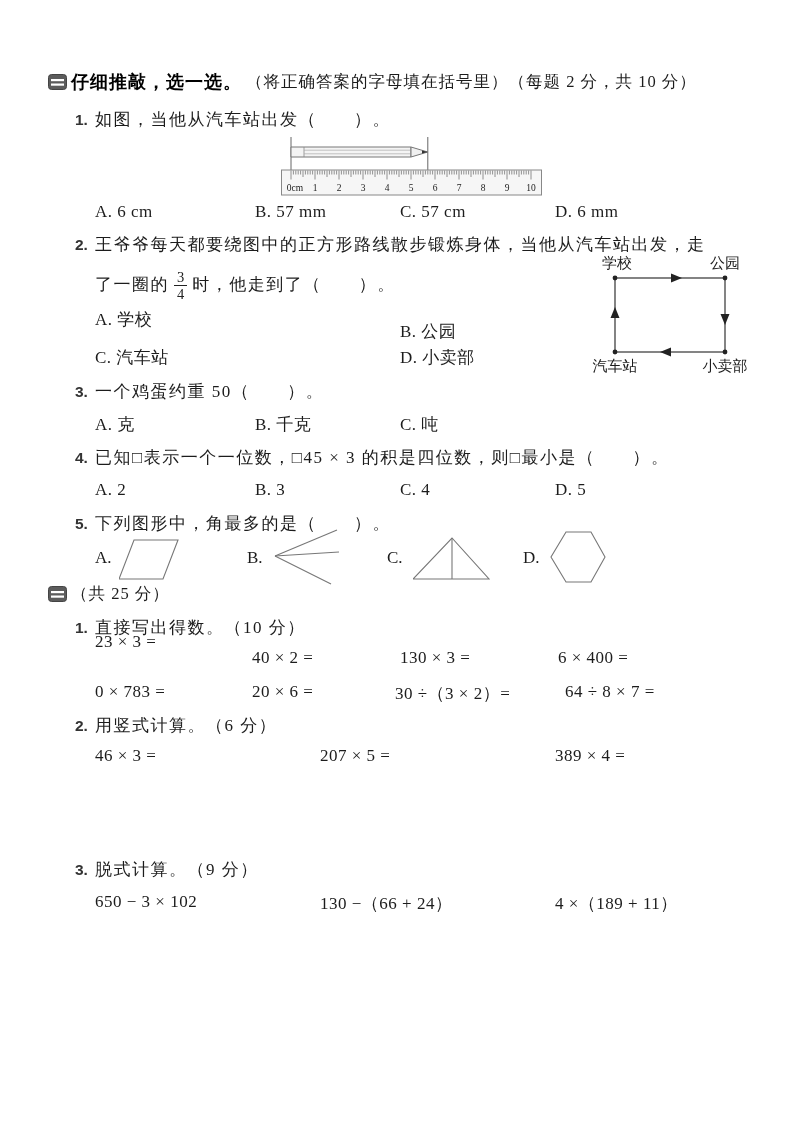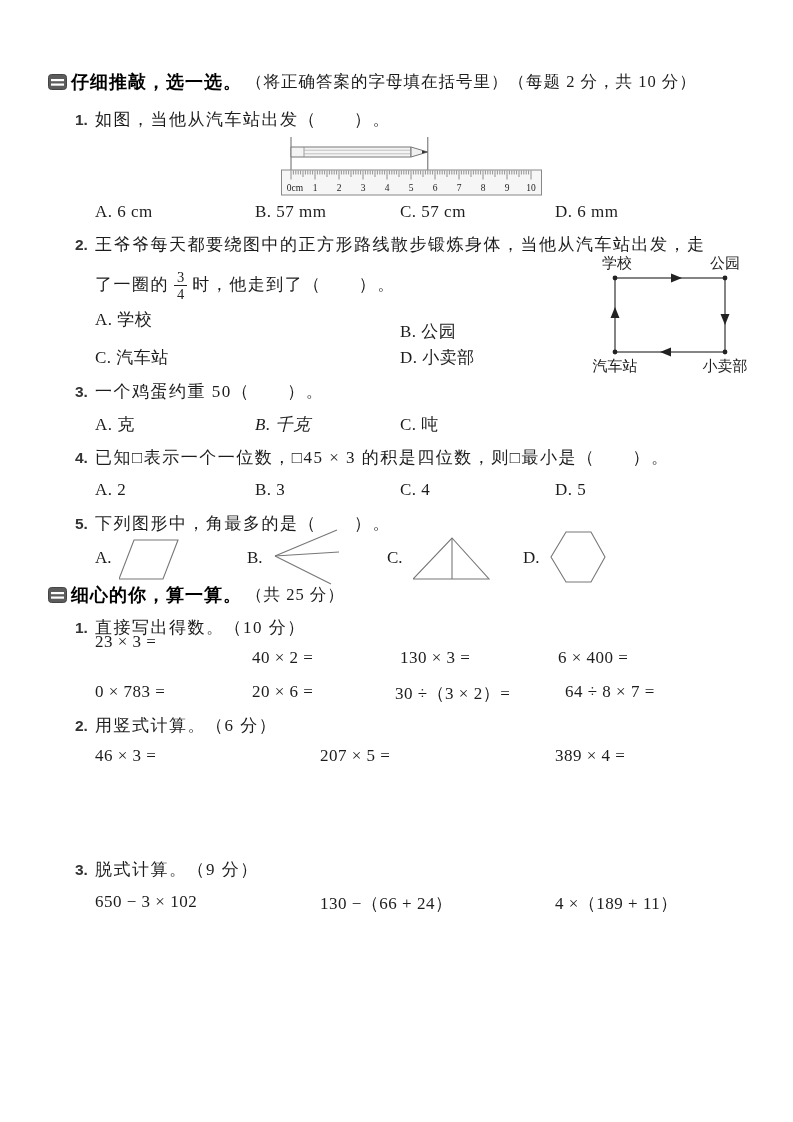--- a/index.html
+++ b/index.html
@@ -221,21 +221,21 @@
     <span class="abs opt" style="left:95px;top:346px;">C. 汽车站</span>
     <span class="abs opt" style="left:400px;top:346px;">D. 小卖部</span>
   </div>
 
   <div class="abs qline" style="left:75px;top:380px;">
     <span class="qnum">3.</span>
     <span class="qtext">一个鸡蛋约重 50（　　）。</span>
   </div>
   <div>
     <span class="abs opt" style="left:95px;top:413px;">A. 克</span>
-    <span class="abs opt" style="left:255px;top:413px;font-style:italic;">B. 千克</span>
+    <span class="abs opt" style="left:255px;top:413px;">B. 千克</span>
     <span class="abs opt" style="left:400px;top:413px;">C. 吨</span>
   </div>
 
   <div class="abs qline" style="left:75px;top:446px;">
     <span class="qnum">4.</span>
     <span class="qtext">已知□表示一个一位数，□45 × 3 的积是四位数，则□最小是（　　）。</span>
   </div>
   <div>
     <span class="abs opt" style="left:95px;top:480px;">A. 2</span>
     <span class="abs opt" style="left:255px;top:480px;">B. 3</span>
@@ -268,21 +268,20 @@
       <polygon points="17,2 42,2 56,27 42,52 17,52 2,27" fill="none" stroke="#777" stroke-width="1.1"></polygon>
     </svg>
   </div>
 
   <div class="abs sec-header" style="left:48px;top:583px;">
     <svg width="19" height="16" viewBox="0 0 19 16">
       <rect x="0.5" y="0.5" width="18" height="15" rx="3" fill="#5c5c5c" stroke="#444"></rect>
       <rect x="3" y="5" width="13" height="2.2" fill="#ffffff"></rect>
       <rect x="3" y="9.5" width="13" height="2.2" fill="#ffffff"></rect>
     </svg>
-    <span class="sec-title">细心的你，算一算。</span>
     <span class="sec-sub">（共 25 分）</span>
   </div>
 
   <div class="abs qline" style="left:75px;top:616px;">
     <span class="qnum">1.</span>
     <span class="qtext">直接写出得数。（10 分）</span>
   </div>
   <div>
     <span class="abs math" style="left:95px;top:632px;">23 × 3 =</span>
     <span class="abs math" style="left:252px;top:648px;">40 × 2 =</span>

